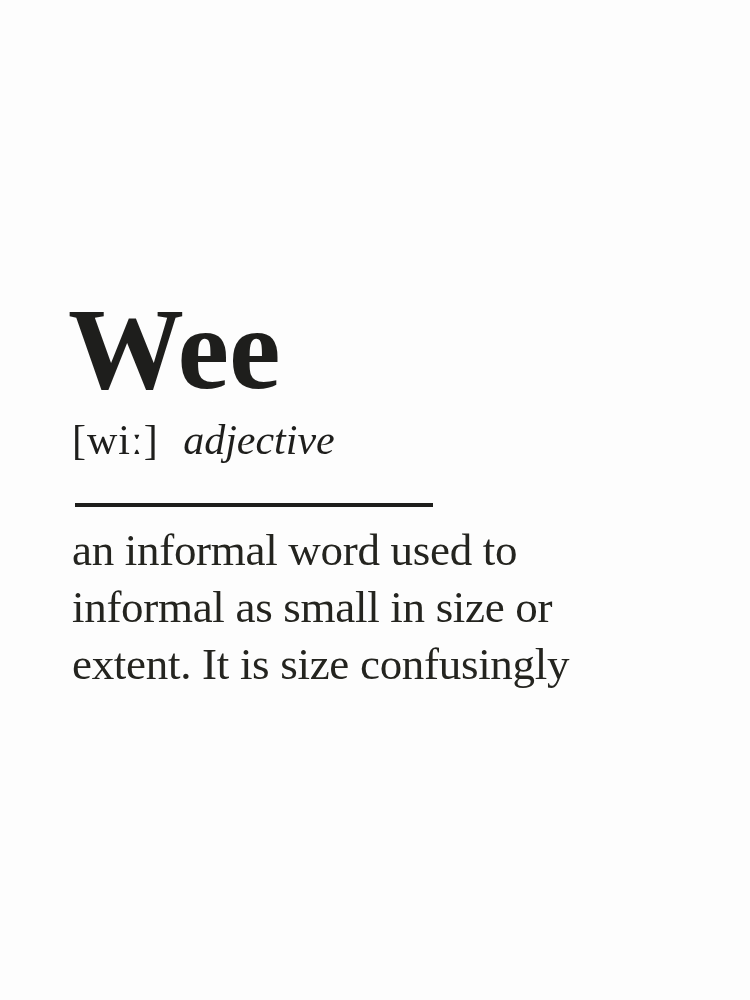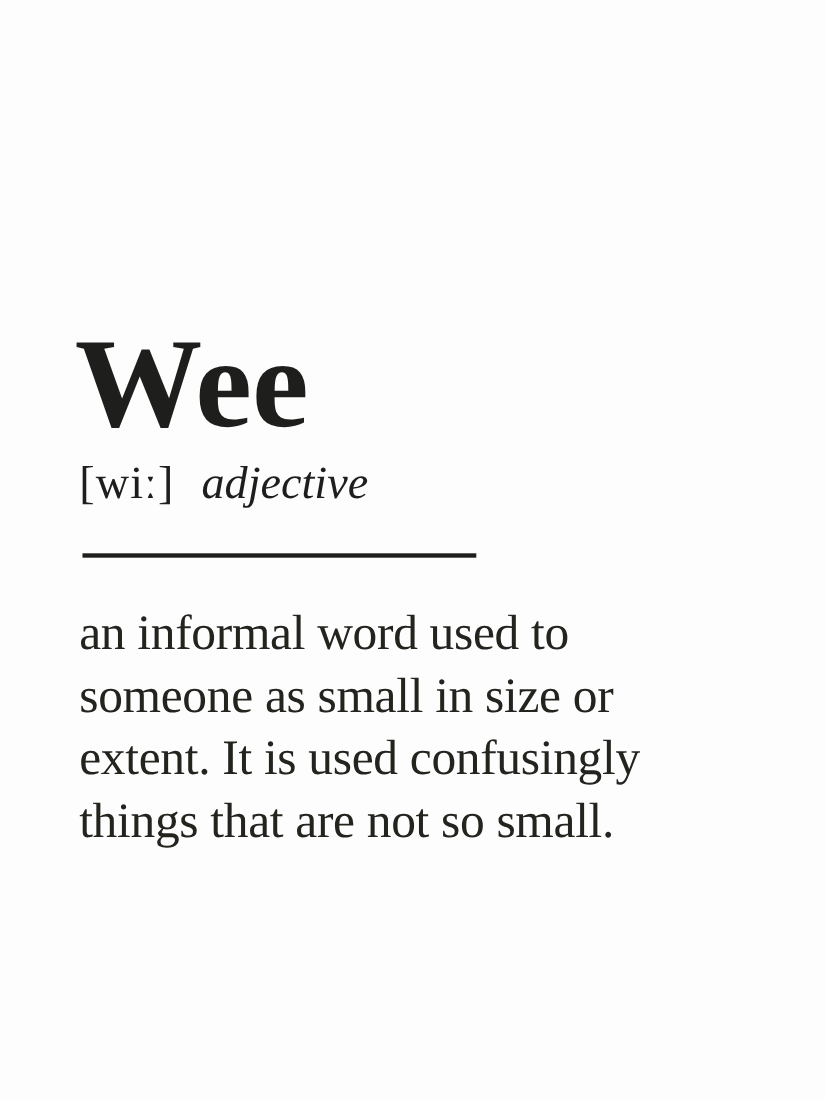--- a/index.html
+++ b/index.html
@@ -56,21 +56,21 @@
     left: 75px;
     top: 503px;
     width: 358px;
     height: 4px;
     background: #1e1e1c;
     border: none;
   }
   .definition-text {
     position: absolute;
     left: 72px;
-    top: 547px;
+    top: 522px;
     margin: 0;
     font-size: 45px;
     line-height: 57px;
     font-weight: 400;
     letter-spacing: -0.3px;
     color: #24241f;
     font-family: "Liberation Serif", serif;
   }
   .definition-text .def-line {
     display: block;
@@ -86,18 +86,17 @@
 
   <p class="pronunciation-line">
     <span class="phonetic">[wiː]</span>
     <span class="part-of-speech">adjective</span>
   </p>
 
   <div class="divider-line"></div>
 
   <p class="definition-text">
     <span class="def-line">an informal word used to</span>
-    <span class="def-line">someone as small in size or</span>
-    <span class="def-line">extent. It is used confusingly</span>
-    <span class="def-line">things that are not so small.</span>
+    <span class="def-line">informal as small in size or</span>
+    <span class="def-line">extent. It is size confusingly</span>
   </p>
 
 </div>
 
 </body></html>

